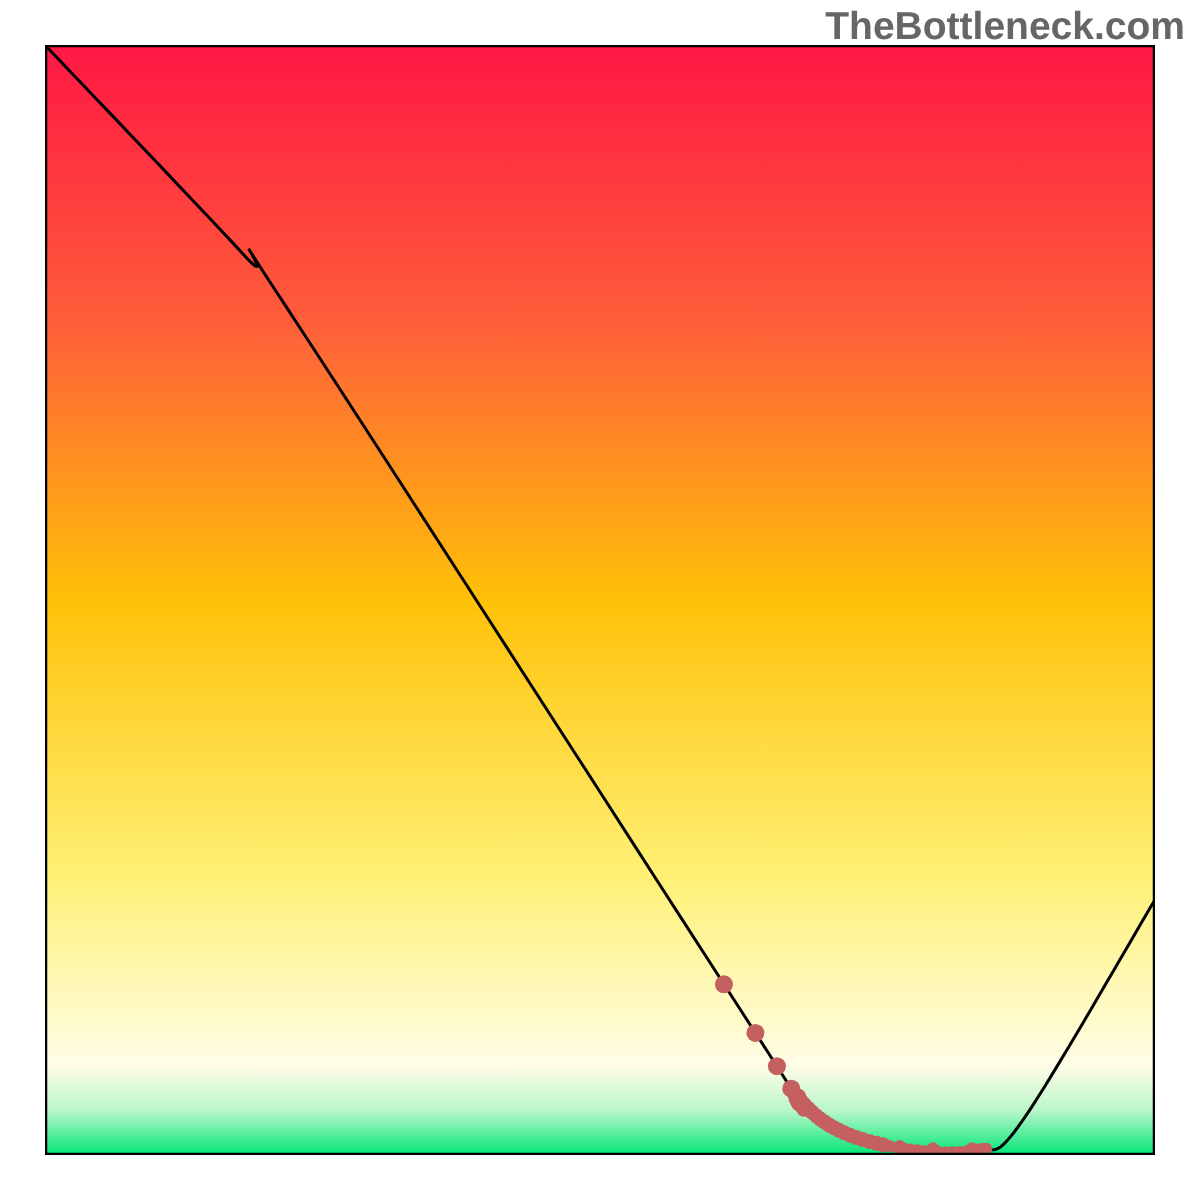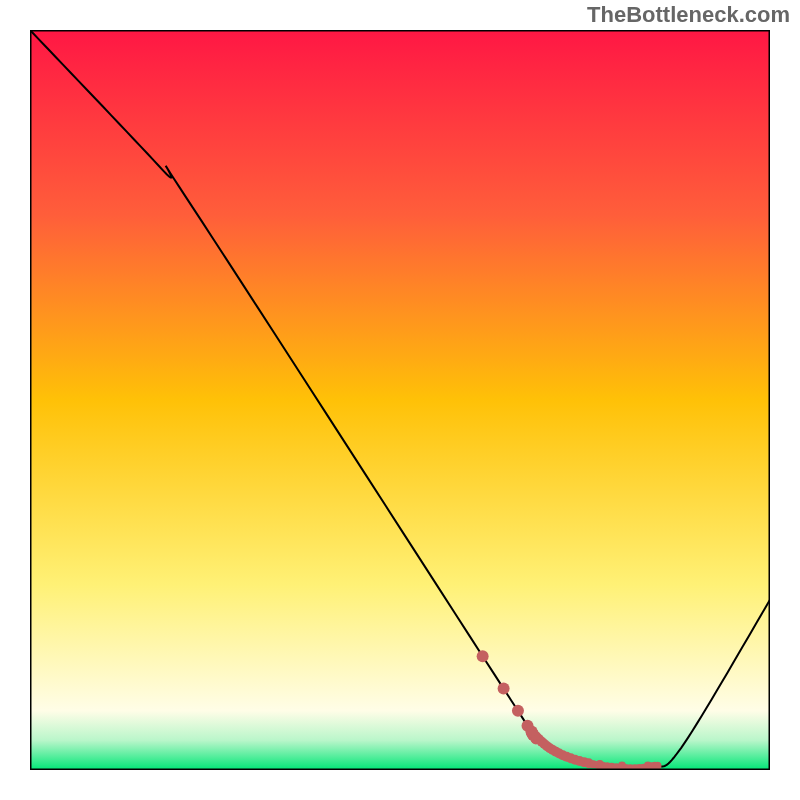--- a/index.html
+++ b/index.html
@@ -12,21 +12,21 @@
   }
   .container {
     position: relative;
     width: 800px;
     height: 800px;
   }
   .watermark {
     position: absolute;
     top: 2px;
     right: 10px;
-    font-size: 22px;
+    font-size: 26px;
     font-weight: bold;
     color: #666;
     z-index: 10;
   }
   .chart-area {
     position: absolute;
     left: 30px;
     top: 30px;
     width: 740px;
     height: 740px;

